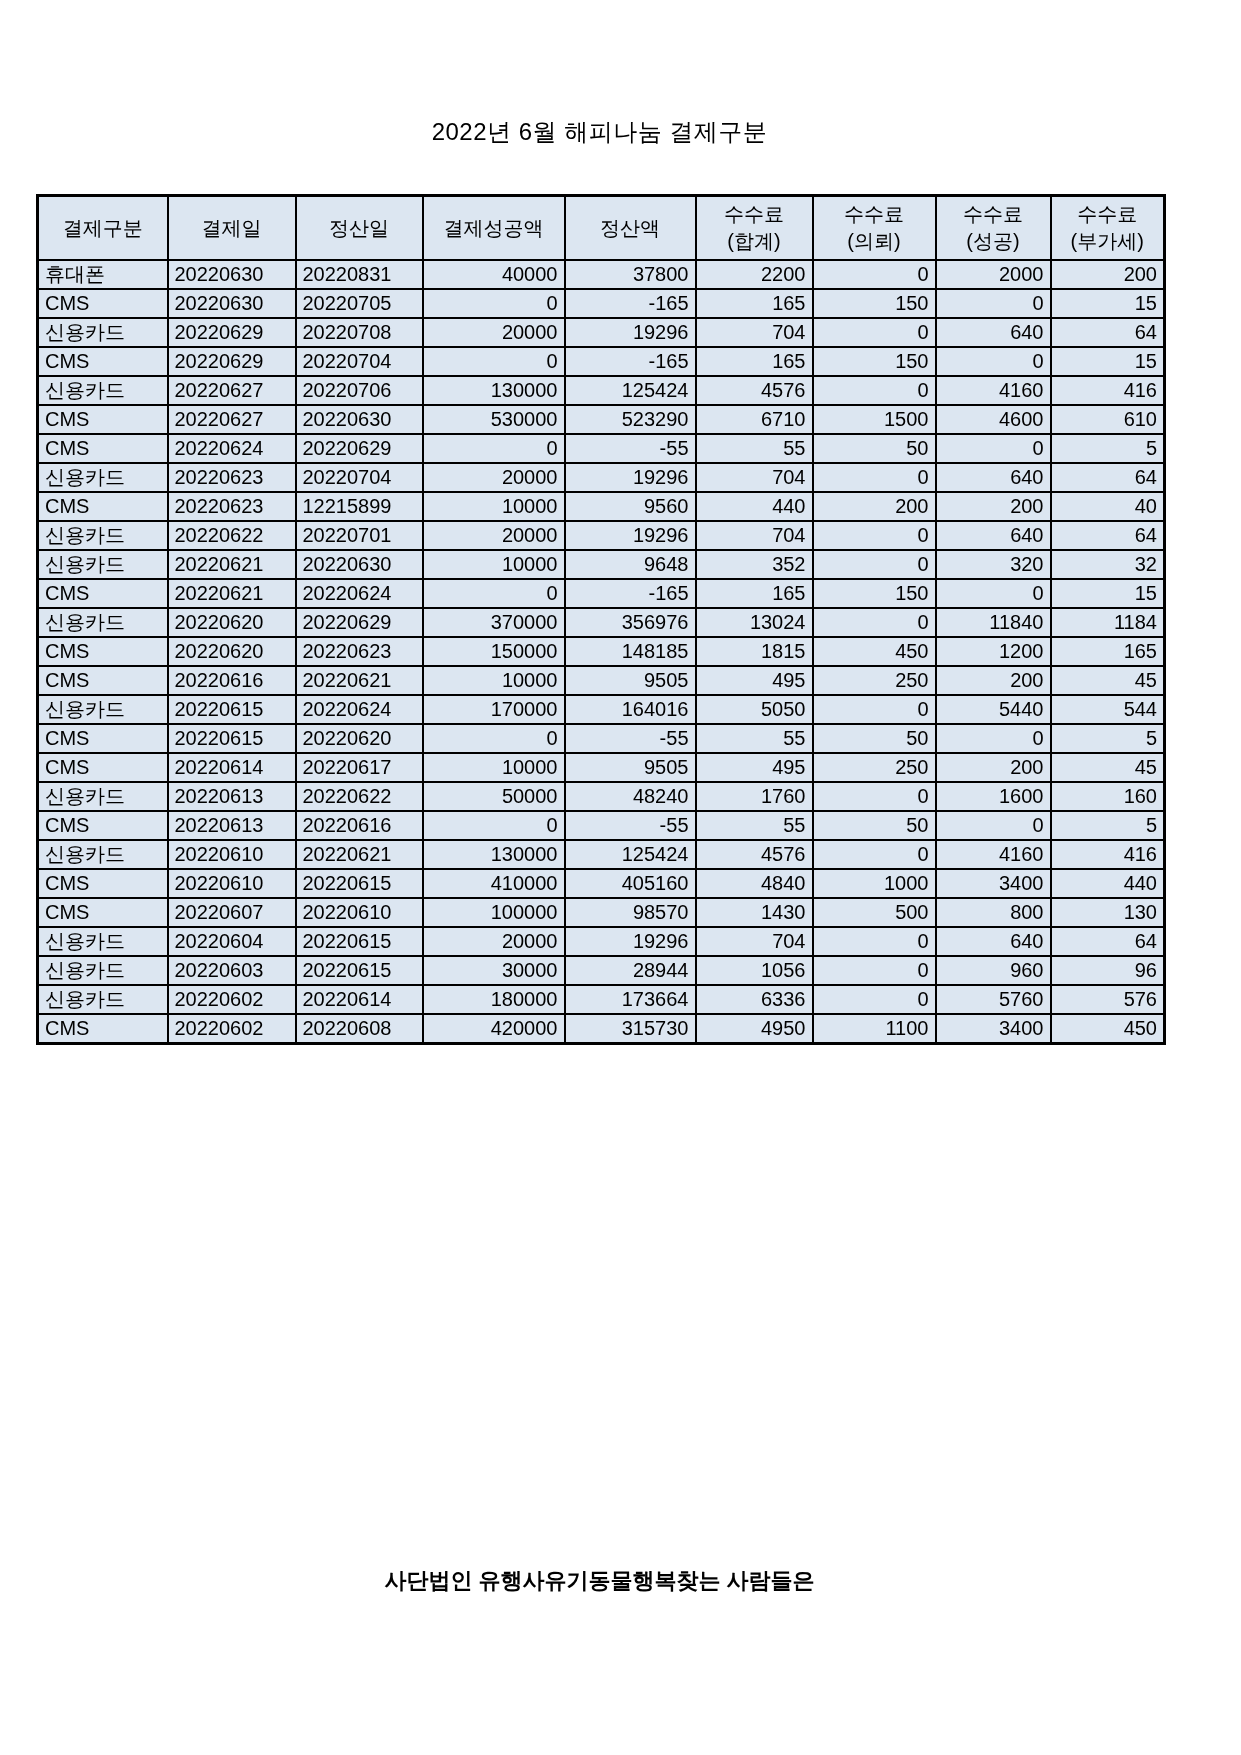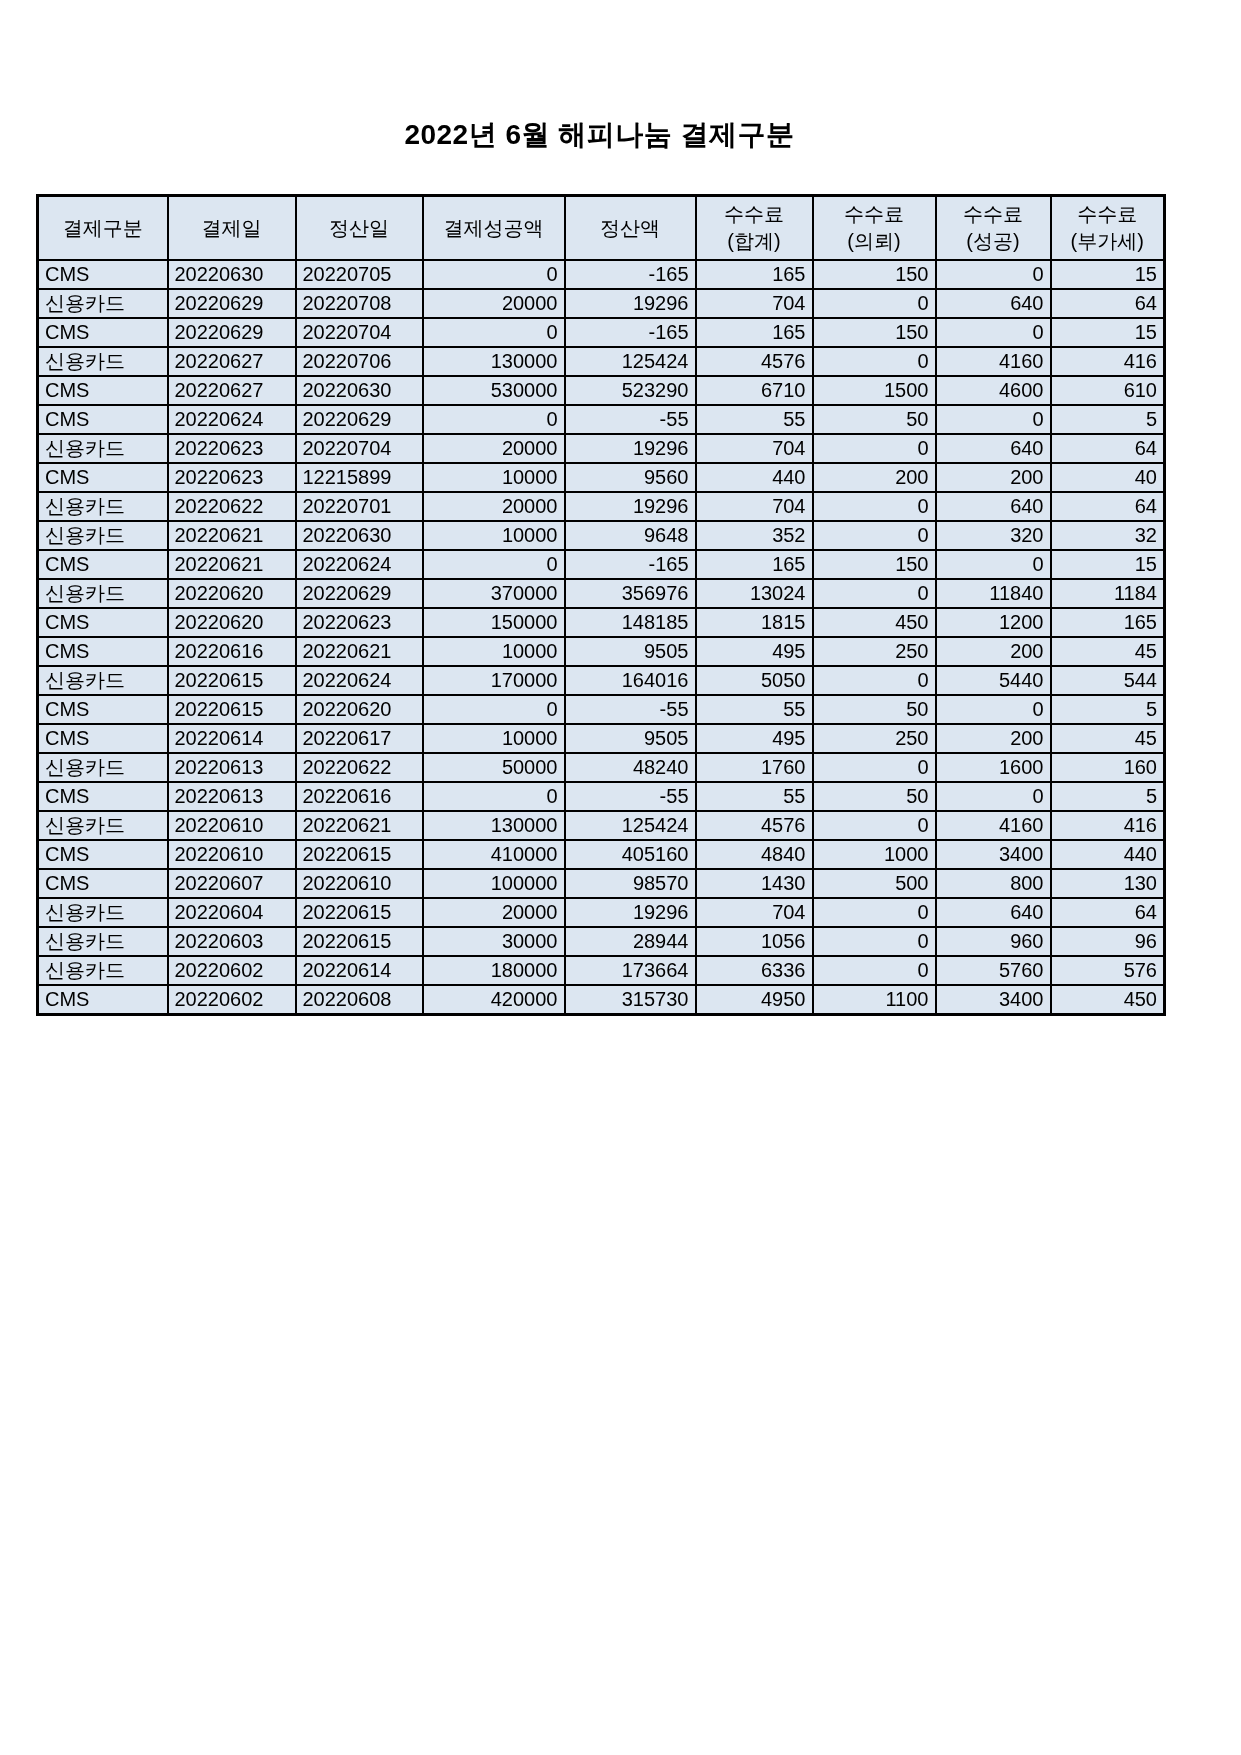--- a/index.html
+++ b/index.html
@@ -15,22 +15,22 @@
     height: 1755px;
     background: #ffffff;
     overflow: hidden;
   }
   .doc-title {
     position: absolute;
     left: 36px;
     top: 116px;
     width: 1127px;
     text-align: center;
-    font-size: 28px;
-    font-weight: bold;
+    font-size: 24px;
+    font-weight: normal;
     letter-spacing: 0.5px;
   }
   table.payments {
     position: absolute;
     left: 36px;
     top: 186px;
     border-collapse: collapse;
     table-layout: fixed;
     border: 3px solid #000000;
     margin-top: 8px;
@@ -101,20 +101,31 @@
           <th>수수료
 (의뢰)</th>
           <th>수수료
 (성공)</th>
           <th>수수료
 (부가세)</th>
         </tr>
     </thead>
     <tbody>
         <tr>
+          <td class="al">휴대폰</td>
+          <td class="al">20220630</td>
+          <td class="al">20220831</td>
+          <td class="ar">40000</td>
+          <td class="ar">37800</td>
+          <td class="ar">2200</td>
+          <td class="ar">0</td>
+          <td class="ar">2000</td>
+          <td class="ar">200</td>
+        </tr>
+        <tr>
           <td class="al">CMS</td>
           <td class="al">20220630</td>
           <td class="al">20220705</td>
           <td class="ar">0</td>
           <td class="ar">-165</td>
           <td class="ar">165</td>
           <td class="ar">150</td>
           <td class="ar">0</td>
           <td class="ar">15</td>
         </tr>
@@ -390,15 +401,16 @@
           <td class="ar">315730</td>
           <td class="ar">4950</td>
           <td class="ar">1100</td>
           <td class="ar">3400</td>
           <td class="ar">450</td>
         </tr>
       </tbody>
   </table>
 
   <div class="doc-footer">
+    <div>사단법인 유행사유기동물행복찾는 사람들은</div>
   </div>
 
 </div>
 
 </body></html>

